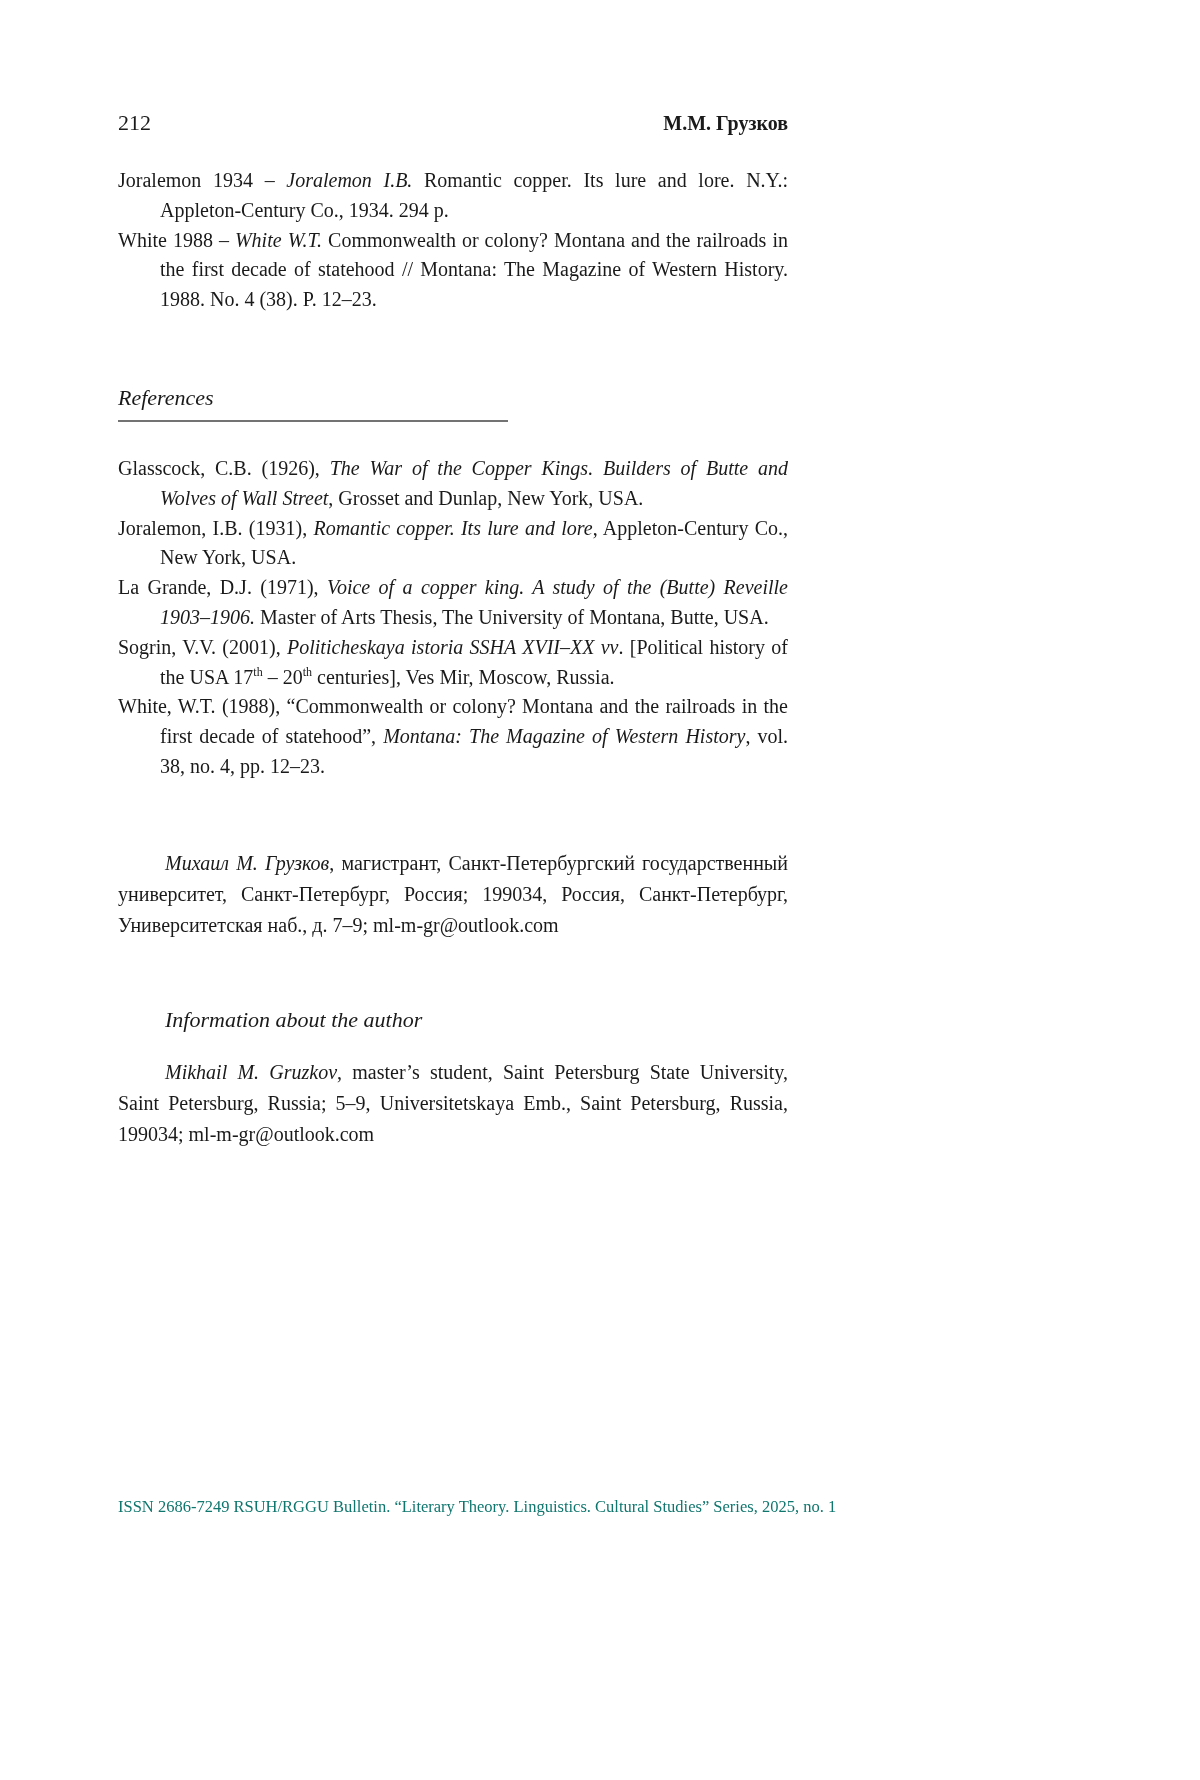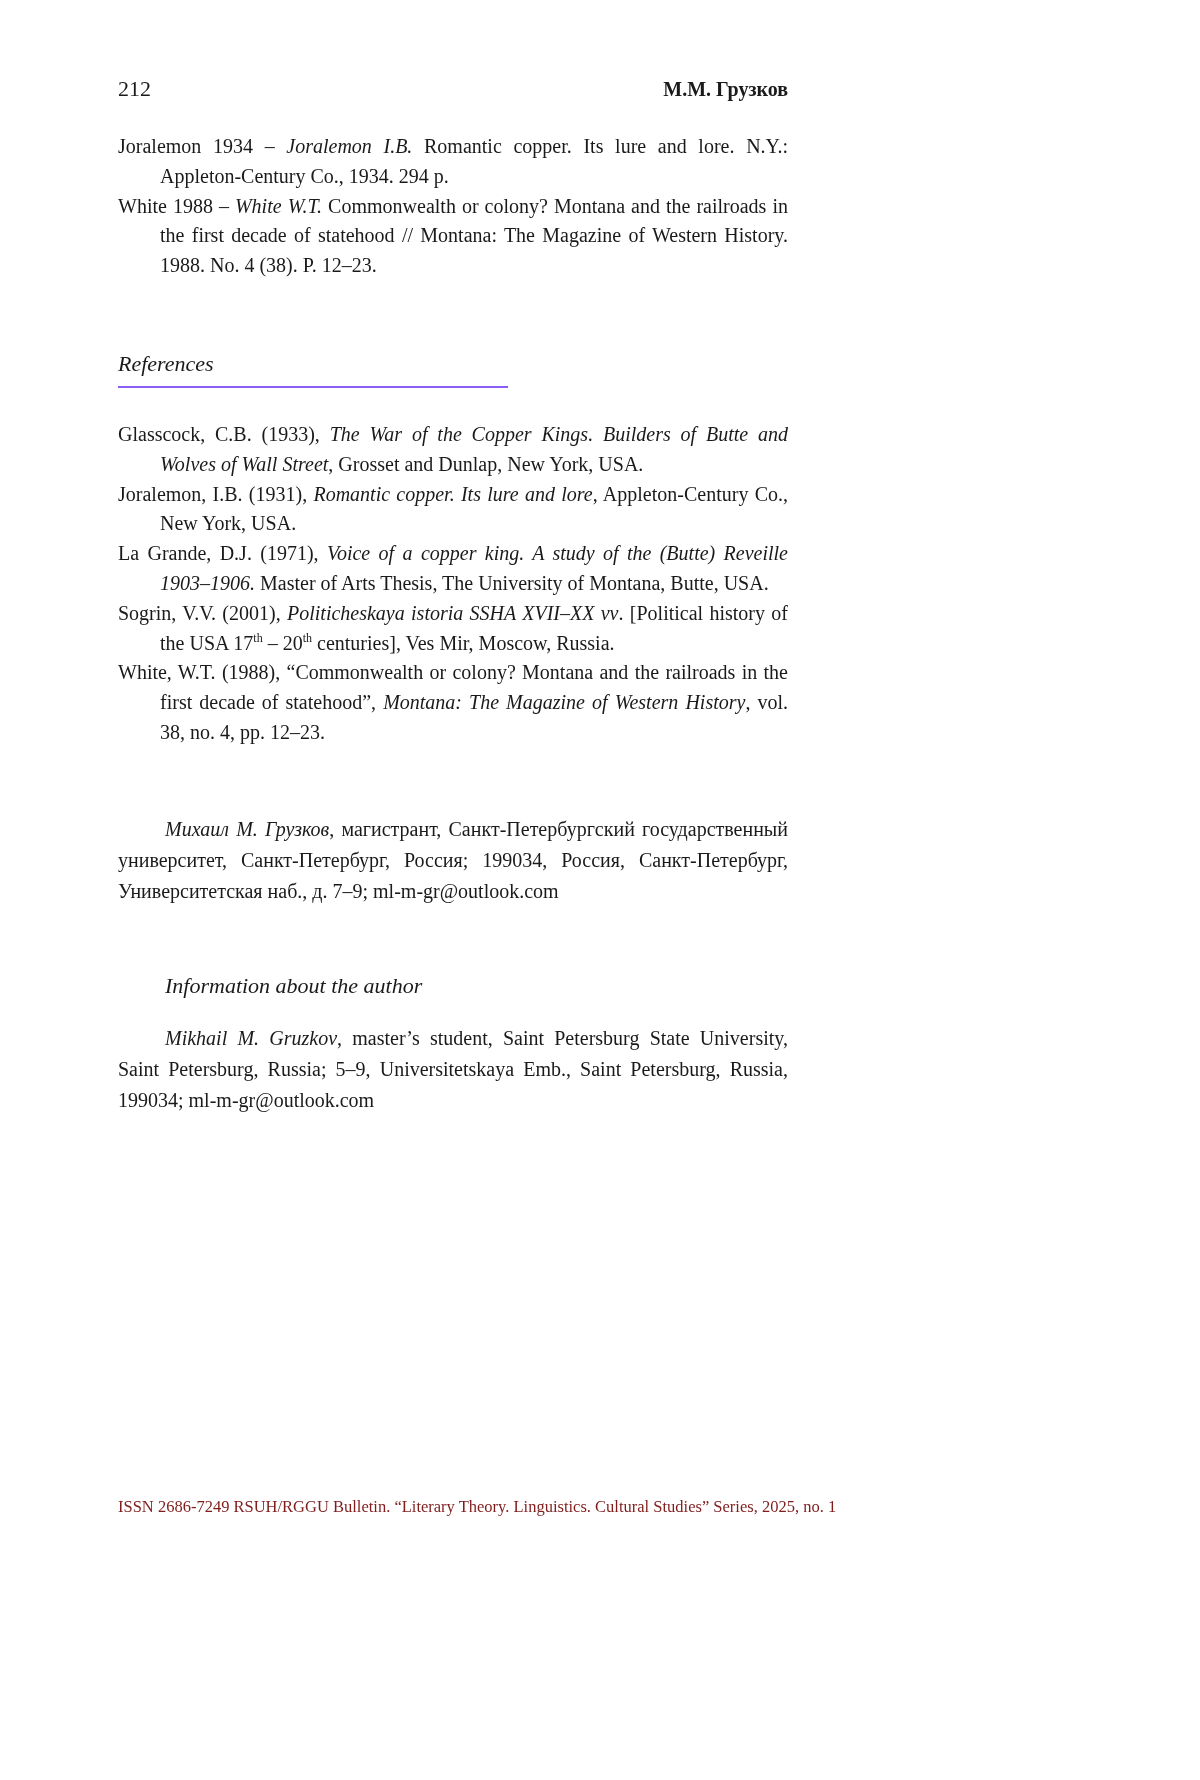--- a/index.html
+++ b/index.html
@@ -8,21 +8,21 @@
     padding: 0;
     background: #ffffff;
   }
   .page {
     position: relative;
     width: 1053px;
     height: 1780px;
     background: #ffffff;
     color: #1a1a1a;
     font-family: "Liberation Serif", "DejaVu Serif", serif;
-    padding: 76px 265px 0 118px;
+    padding: 110px 265px 0 118px;
     overflow: hidden;
   }
   .running-header {
     display: flex;
     justify-content: space-between;
     align-items: baseline;
     font-size: 20px;
     margin-bottom: 30px;
   }
   .page-num { font-size: 22px; }
@@ -35,21 +35,21 @@
     text-align: justify;
     padding-left: 42px;
     text-indent: -42px;
   }
   .it { font-style: italic; }
   sup { font-size: 12px; line-height: 0; }
 
   .refs { margin-top: 70px; }
   .refs-heading-block {
     width: 390px;
-    border-bottom: 2px solid #8b5cf6;
+    border-bottom: 2px solid #737373;
     padding-bottom: 9px;
     margin-bottom: 32px;
   }
   .refs-heading {
     margin: 0;
     font-size: 22px;
     font-weight: normal;
     font-style: italic;
   }
 
@@ -69,21 +69,21 @@
   }
 
   .footer {
     position: absolute;
     left: 118px;
     right: 265px;
     top: 1497px;
     font-size: 16.5px;
     text-align: center;
     white-space: nowrap;
-    color: #7f1d1d;
+    color: #0f766e;
   }
 </style>
 </head>
 <body>
 
 <div class="page">
 
   <header class="running-header">
     <span class="page-num">212</span>
     <span class="running-head">М.М. Грузков</span>
@@ -92,21 +92,21 @@
   <section class="bib">
     <p class="entry"><span>Joralemon 1934 – </span><span class="it">Joralemon I.B.</span><span> Romantic copper. Its lure and lore. N.Y.: Appleton-Century Co., 1934. 294 p.</span></p>
     <p class="entry"><span>White 1988 – </span><span class="it">White W.T.</span><span> Commonwealth or colony? Montana and the railroads in the first decade of statehood // Montana: The Magazine of Western History. 1988. No. 4 (38). P. 12–23.</span></p>
   </section>
 
   <section class="refs">
     <div class="refs-heading-block">
       <h2 class="refs-heading">References</h2>
     </div>
     <div class="refs-list">
-      <p class="entry"><span>Glasscock, C.B. (1933), </span><span class="it">The War of the Copper Kings. Builders of Butte and Wolves of Wall Street</span><span>, Grosset and Dunlap, New York, USA.</span></p>
+      <p class="entry"><span>Glasscock, C.B. (1926), </span><span class="it">The War of the Copper Kings. Builders of Butte and Wolves of Wall Street</span><span>, Grosset and Dunlap, New York, USA.</span></p>
       <p class="entry"><span>Joralemon, I.B. (1931), </span><span class="it">Romantic copper. Its lure and lore</span><span>, Appleton-Century Co., New York, USA.</span></p>
       <p class="entry"><span>La Grande, D.J. (1971), </span><span class="it">Voice of a copper king. A study of the (Butte) Reveille 1903–1906.</span><span> Master of Arts Thesis, The University of Montana, Butte, USA.</span></p>
       <p class="entry"><span>Sogrin, V.V. (2001), </span><span class="it">Politicheskaya istoria SSHA XVII–XX vv</span><span>. [Political history of the USA 17</span><sup>th</sup><span> – 20</span><sup>th</sup><span> centuries], Ves Mir, Moscow, Russia.</span></p>
       <p class="entry"><span>White, W.T. (1988), “Commonwealth or colony? Montana and the railroads in the first decade of statehood”, </span><span class="it">Montana: The Magazine of Western History</span><span>, vol. 38, no. 4, pp. 12–23.</span></p>
     </div>
   </section>
 
   <section class="author-block">
     <p class="author-para"><span class="it">Михаил М. Грузков</span><span>, магистрант, Санкт-Петербургский государственный университет, Санкт-Петербург, Россия; 199034, Россия, Санкт-Петербург, Университетская наб., д. 7–9; ml-m-gr@outlook.com</span></p>
   </section>

